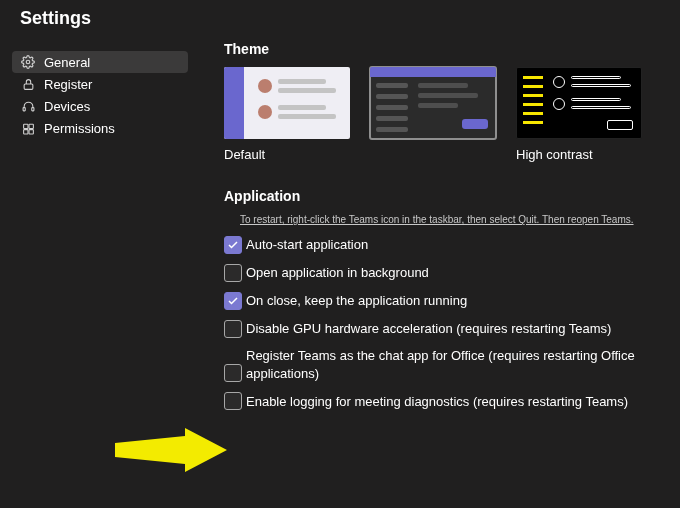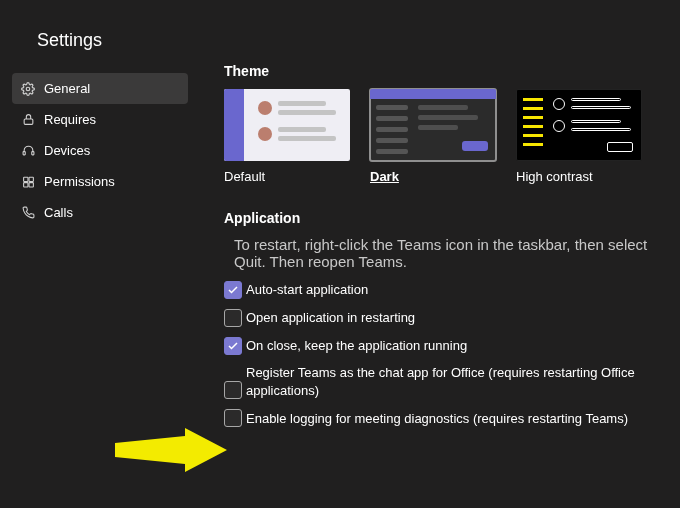--- a/index.html
+++ b/index.html
@@ -7,36 +7,35 @@
     width: 680px;
     height: 508px;
     background: #201F1F;
     font-family: "Segoe UI", Arial, sans-serif;
     color: #fff;
     overflow: hidden;
     position: relative;
   }
   .title {
     font-size: 18px;
-    font-weight: 400;
-    padding: 30px 0 0 20px;
-    margin-left: 17px;
+    font-weight: 700;
+    padding: 8px 0 0 20px;
   }
   .container {
     display: flex;
     padding: 0 0 0 12px;
   }
   .sidebar {
     width: 176px;
     margin-top: 22px;
   }
   .sidebar-item {
     display: flex;
     align-items: center;
-    height: 31px;
+    height: 22px;
     padding: 0 8px;
     border-radius: 4px;
     font-size: 13px;
     cursor: pointer;
   }
   .sidebar-item.active {
     background: #3B3A3A;
   }
   .sidebar-item .icon {
     width: 16px;
@@ -97,23 +96,24 @@
   .pv-hc .col1 { position:absolute; left:6px; top:8px; }
   .pv-hc .col1 span { display:block; width:20px; height:3px; background:#f7e600; margin-bottom:6px; }
   .pv-hc .bub { position:absolute; left:36px; width:12px; height:12px; border-radius:50%; border:1px solid #fff; }
   .pv-hc .b1 { top:8px; } .pv-hc .b2 { top:30px; }
   .pv-hc .line { position:absolute; left:54px; height:3px; border:1px solid #fff; border-radius:2px; }
   .pv-hc .l1 { top:8px; width:50px; } .pv-hc .l2 { top:16px; width:60px; }
   .pv-hc .l3 { top:30px; width:50px; } .pv-hc .l4 { top:38px; width:60px; }
   .pv-hc .msg { position:absolute; right:8px; bottom:8px; width:26px; height:10px; border:1px solid #fff; border-radius:2px; }
 
   .hint {
-    font-size: 15px;
+    font-size: 10px;
     color: #c8c8c8;
-    margin: 6px 0 10px 10px;
+    margin: 6px 0 10px 16px;
+    text-decoration: underline;
   }
   .options { display:flex; flex-direction:column; gap:9px; }
   .option { display:flex; align-items:flex-end; gap:4px; cursor:pointer; }
   .checkbox {
     width:18px; height:18px; border:1px solid #a7a7a7; border-radius:3px;
     flex:none; margin-top:1px; display:flex; align-items:center; justify-content:center;
     background:#2b2a2a;
   }
   .checkbox.checked { background:#7b79d1; border-color:#7b79d1; }
   .checkbox.checked svg { display:block; }
@@ -144,21 +144,21 @@
       </span>
       <span>General</span>
     </div>
     <div class="sidebar-item">
       <span class="icon">
         <svg width="13" height="13" viewBox="0 0 24 24" fill="none" stroke="currentColor" stroke-width="2">
             <rect x="4" y="11" width="16" height="10" rx="2"></rect>
             <path d="M8 11V7a4 4 0 0 1 8 0v4"></path>
           </svg>
       </span>
-      <span>Requires</span>
+      <span>Register</span>
     </div>
     <div class="sidebar-item">
       <span class="icon">
         <svg width="13" height="13" viewBox="0 0 24 24" fill="none" stroke="currentColor" stroke-width="2">
             <path d="M4 14v-2a8 8 0 0 1 16 0v2"></path>
             <rect x="2" y="14" width="4" height="6" rx="1"></rect>
             <rect x="18" y="14" width="4" height="6" rx="1"></rect>
           </svg>
       </span>
       <span>Devices</span>
@@ -166,28 +166,20 @@
     <div class="sidebar-item">
       <span class="icon">
         <svg width="13" height="13" viewBox="0 0 24 24" fill="none" stroke="currentColor" stroke-width="2">
             <rect x="3" y="4" width="8" height="8" rx="1"></rect>
             <rect x="13" y="4" width="8" height="8" rx="1"></rect>
             <rect x="3" y="14" width="8" height="8" rx="1"></rect>
             <rect x="13" y="14" width="8" height="8" rx="1"></rect>
           </svg>
       </span>
       <span>Permissions</span>
-    </div>
-    <div class="sidebar-item">
-      <span class="icon">
-        <svg width="13" height="13" viewBox="0 0 24 24" fill="none" stroke="currentColor" stroke-width="2">
-            <path d="M22 16.9v3a2 2 0 0 1-2.2 2 19.8 19.8 0 0 1-8.6-3.1 19.5 19.5 0 0 1-6-6A19.8 19.8 0 0 1 2.1 4.2 2 2 0 0 1 4.1 2h3a2 2 0 0 1 2 1.7c.12.96.34 1.9.66 2.8a2 2 0 0 1-.45 2.1L8 10a16 16 0 0 0 6 6l1.4-1.3a2 2 0 0 1 2.1-.45c.9.32 1.84.54 2.8.66A2 2 0 0 1 22 16.9z"></path>
-          </svg>
-      </span>
-      <span>Calls</span>
     </div>
   </div>
 
   <div class="main">
     <div class="section-head">Theme</div>
     <div class="themes">
       <div class="theme">
         <div class="preview pv-default">
           <span class="bub b1"></span>
             <span class="bub b2"></span>
@@ -207,21 +199,20 @@
               <span></span>
               <span></span>
             </div>
           <div class="chat">
               <div style="width:50px"></div>
               <div style="width:60px"></div>
               <div style="width:40px"></div>
             </div>
           <div class="msg"></div>
         </div>
-        <div class="label">Dark</div>
       </div>
       <div class="theme">
         <div class="preview pv-hc">
           <div class="col1">
               <span></span>
               <span></span>
               <span></span>
               <span></span>
               <span></span>
               <span></span>
@@ -245,32 +236,36 @@
       <label class="option">
         <span class="checkbox checked">
             <svg width="12" height="12" viewBox="0 0 24 24" fill="none" stroke="#fff" stroke-width="3">
               <polyline points="20 6 9 17 4 12"></polyline>
             </svg>
           </span>
         <span class="lbl">Auto-start application</span>
       </label>
       <label class="option">
         <span class="checkbox"></span>
-        <span class="lbl">Open application in restarting</span>
+        <span class="lbl">Open application in background</span>
       </label>
       <label class="option">
         <span class="checkbox checked">
             <svg width="12" height="12" viewBox="0 0 24 24" fill="none" stroke="#fff" stroke-width="3">
               <polyline points="20 6 9 17 4 12"></polyline>
             </svg>
           </span>
         <span class="lbl">On close, keep the application running</span>
       </label>
       <label class="option">
         <span class="checkbox"></span>
+        <span class="lbl">Disable GPU hardware acceleration (requires restarting Teams)</span>
+      </label>
+      <label class="option">
+        <span class="checkbox"></span>
         <span class="lbl">Register Teams as the chat app for Office (requires restarting Office applications)</span>
       </label>
       <label class="option">
         <span class="checkbox"></span>
         <span class="lbl">Enable logging for meeting diagnostics (requires restarting Teams)</span>
       </label>
     </div>
   </div>
 </div>
 

